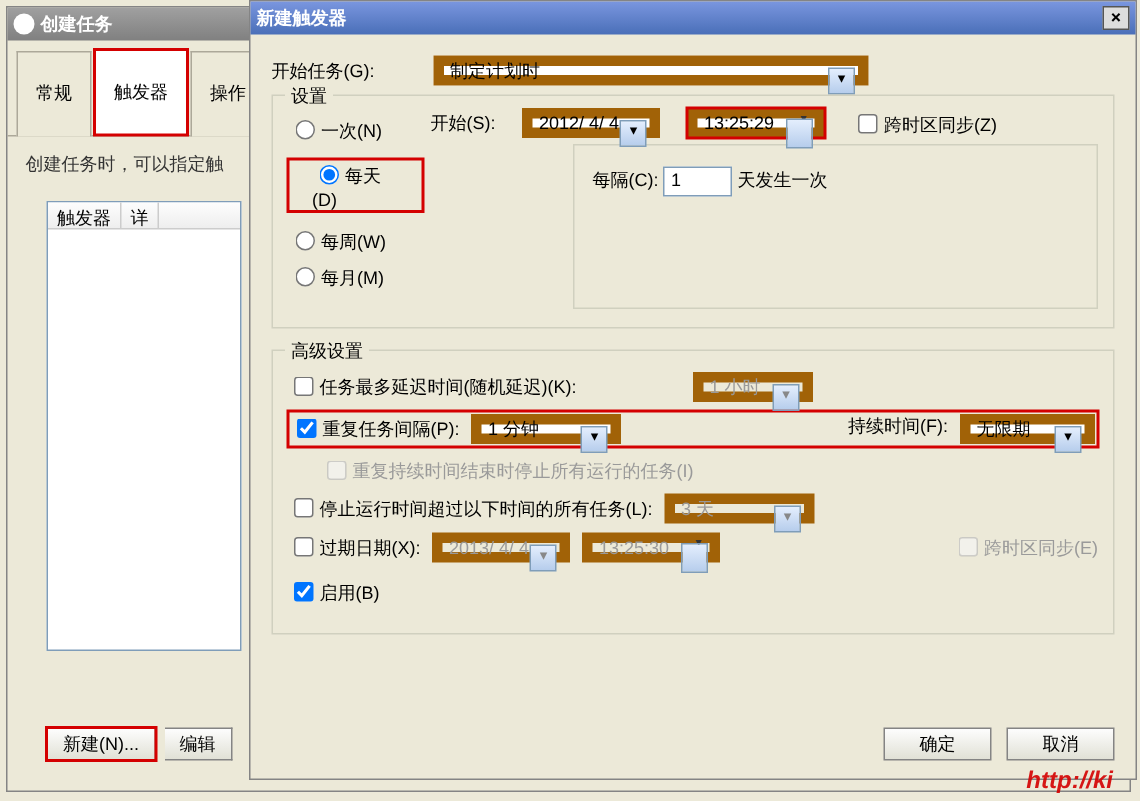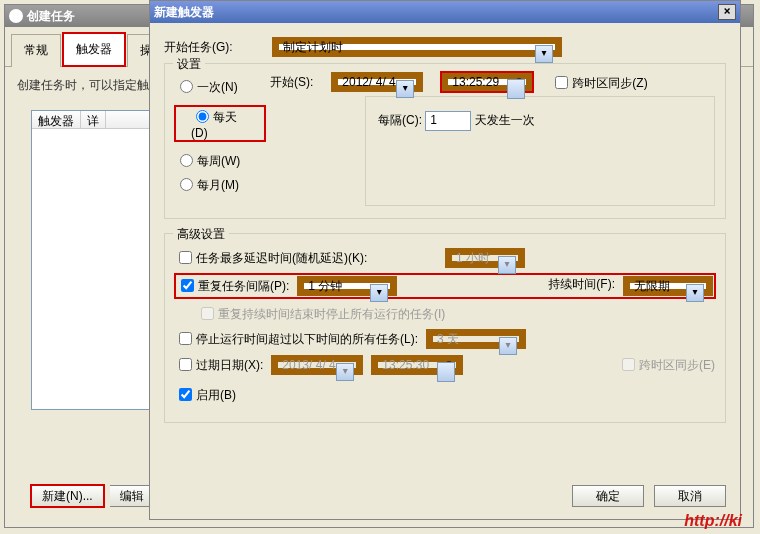--- a/index.html
+++ b/index.html
@@ -3,31 +3,31 @@
 <meta charset="utf-8">
 <style>
 *{box-sizing:border-box;font-family:"Microsoft YaHei","SimSun",Tahoma,sans-serif;font-size:12px}
 body{margin:0;background:#ece9d8;width:760px;height:534px;position:relative;overflow:hidden}
 .win{position:absolute;background:#ece9d8;border:1px solid #848484}
 .titlebar{height:22px;background:linear-gradient(#7a96df,#4a6fb8);color:#fff;display:flex;align-items:center;padding:0 4px;font-weight:bold}
 .titlebar.gray{background:linear-gradient(#a0a0a0,#808080)}
 .titlebar .icon{width:14px;height:14px;margin-right:4px;border-radius:50%;background:#fff;display:inline-block}
 .close-btn{width:18px;height:16px;margin-left:auto;border:1px solid #555;background:#ddd;font-family:monospace;text-align:center;line-height:12px;font-weight:bold;color:#000}
 .tabstrip{display:flex;padding:6px 6px 0 6px;border-bottom:1px solid #aca899}
-.tab{padding:7px 12px;border:1px solid #aca899;border-bottom:none;background:#ece9d8;margin-right:2px;position:relative;top:1px}
+.tab{padding:19px 12px;border:1px solid #aca899;border-bottom:none;background:#ece9d8;margin-right:2px;position:relative;top:1px}
 .tab.active{background:#fff;border-bottom:1px solid #fff;top:0}
 .hint{padding:10px 12px;color:#333}
 .listbox{margin:6px 0 0 26px;width:130px;height:300px;background:#fff;border:1px solid #7f9db9;position:relative}
 .listhdr{height:18px;background:linear-gradient(#fdfdfd,#eee);border-bottom:1px solid #ccc;display:flex}
 .listhdr span{padding:2px 6px;border-right:1px solid #ccc}
 .btnrow{position:absolute;bottom:20px;left:26px;display:flex;gap:6px}
 .btn{min-width:72px;height:22px;border:1px solid #848484;background:linear-gradient(#fdfdfd,#e1e1d6);padding:2px 10px;text-align:center}
 .redbox{outline:2px solid #d40000;outline-offset:-1px}
 
-.triggerwin{left:149px;top:0;width:592px;height:520px}
+.triggerwin{left:166px;top:0;width:592px;height:520px}
 .body{padding:10px 14px}
 .row{display:flex;align-items:center;margin:4px 0;gap:18px}
 .lbl{width:90px}
 .select{background:#fff;border:7px solid #a16207;height:20px;padding:1px 18px 1px 4px;position:relative;display:inline-flex;align-items:center}
 .select::after{content:"▾";position:absolute;right:2px;top:1px;width:16px;height:16px;background:linear-gradient(#e4eefd,#b6cdec);border:1px solid #7f9db9;text-align:center;line-height:14px;font-size:10px}
 .spinner::after{content:"";position:absolute;right:1px;top:0;width:16px;height:18px;background:linear-gradient(#e4eefd,#b6cdec);border-left:1px solid #7f9db9}
 .spinner .arr{position:absolute;right:4px;font-size:7px;line-height:7px;color:#333}
 .spinner .arr.up{top:2px}.spinner .arr.dn{bottom:2px}
 .fieldset{border:1px solid #d0d0bf;padding:8px 10px 12px;margin-top:6px;position:relative}
 .legend{position:absolute;top:-8px;left:8px;background:#ece9d8;padding:0 4px}

